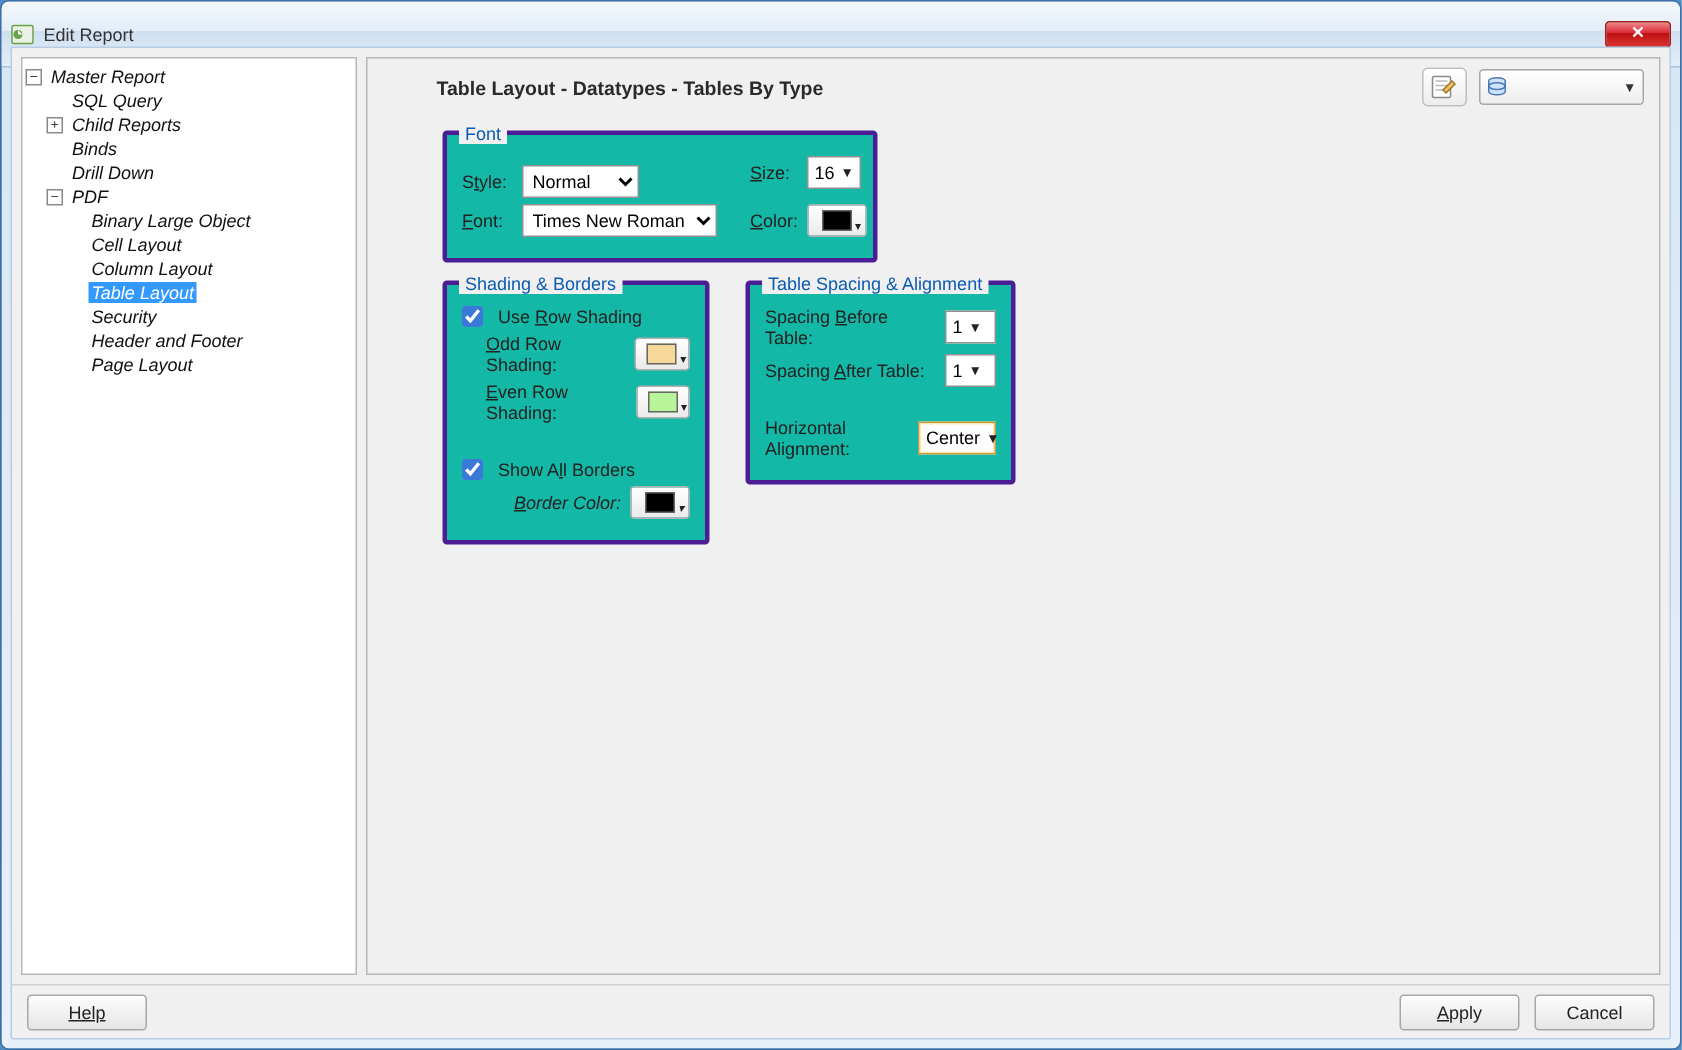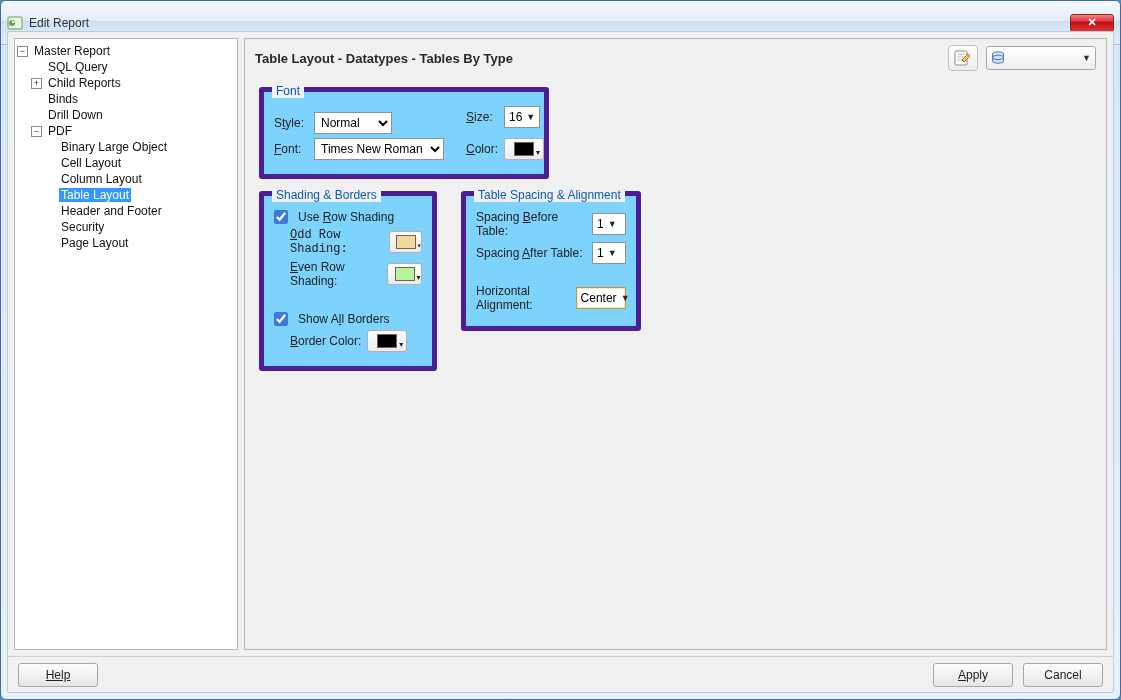--- a/index.html
+++ b/index.html
@@ -40,35 +40,35 @@
     border-radius: 2px;
     display: flex; flex-direction: column;
   }
   .panes {
     flex: 1; display: flex; padding: 6px; gap: 6px;
   }
   .tree-pane, .right-pane {
     background: #fff; border: 1px solid #b7b7b7;
   }
   .tree-pane { width: 224px; padding: 4px 2px; overflow: auto; }
-  .right-pane { flex: 1; background: #f0f0f0; position: relative; }
+  .right-pane { flex: 1; background: #f0f0f0; position: relative; padding-left: 36px; }
 
   
   .tree ul { list-style: none; margin: 0; padding: 0; }
   .tree li { white-space: nowrap; }
   .tree .row { display: flex; align-items: center; height: 16px; cursor: pointer; }
   .tree .spacer { display: inline-block; }
   .tree .toggle {
     width: 11px; height: 11px; border: 1px solid #8a8a8a; background: #fff;
     display: inline-flex; align-items: center; justify-content: center;
     font-size: 9px; line-height: 1; margin-right: 4px; color: #333;
     text-align: center;
   }
   .tree .toggle.blank { border: none; background: transparent; }
-  .tree .label { padding: 0 2px; color: #111; }
+  .tree .label { padding: 0 2px; color: #111; font-style: italic; }
   .tree .label.selected { background: #3399ff; color: #fff; }
 
   
   .rp-header {
     display: flex; align-items: center; padding: 6px 10px 10px 10px; gap: 8px;
   }
   .rp-title { font-weight: bold; color: #2a2a2a; flex: 1; font-size: 13px; }
   .rp-iconbtn {
     width: 30px; height: 26px; border: 1px solid #bfbfbf; border-radius: 4px;
     background: linear-gradient(#ffffff, #ececec);
@@ -79,22 +79,22 @@
     background: linear-gradient(#fff,#eee); display: flex; align-items: center; padding: 0 4px;
     cursor: pointer; justify-content: space-between;
   }
   .rp-combo .db-icon { width: 14px; height: 14px; }
   .rp-combo .dd { font-size: 9px; color: #333; }
 
   .rp-body { padding: 0 10px; }
 
   
   .groupbox {
-    border: 5px solid #4c1d95; border-radius: 3px; padding: 10px 10px 10px 10px;
-    margin: 6px 4px; background: #7dd3fc; position: relative;
+    border: 3px solid #4c1d95; border-radius: 3px; padding: 10px 10px 10px 10px;
+    margin: 6px 4px; background: #14b8a6; position: relative;
   }
   .groupbox > .legend {
     position: absolute; top: -8px; left: 8px; background: #f0f0f0;
     padding: 0 4px; color: #0a5bb5; font-size: 12px;
   }
   .form-row { display: flex; align-items: center; margin: 4px 0; gap: 6px; }
   .form-row label { color: #222; }
   .form-row label u { text-decoration: underline; }
   .form-row select {
     height: 22px; border: 1px solid #919191; background: #fff; font-size: 12px;
@@ -215,27 +215,27 @@
                       </li>
                     <li>
                         <div class="row">
                       <span class="spacer" style="width:42px"></span>
                       <span class="label selected">Table Layout</span>
                     </div>
                       </li>
                     <li>
                         <div class="row">
                       <span class="spacer" style="width:42px"></span>
+                      <span class="label">Security</span>
+                    </div>
+                      </li>
+                    <li>
+                        <div class="row">
+                      <span class="spacer" style="width:42px"></span>
                       <span class="label">Header and Footer</span>
-                    </div>
-                      </li>
-                    <li>
-                        <div class="row">
-                      <span class="spacer" style="width:42px"></span>
-                      <span class="label">Security</span>
                     </div>
                       </li>
                     <li>
                         <div class="row">
                       <span class="spacer" style="width:42px"></span>
                       <span class="label">Page Layout</span>
                     </div>
                       </li>
                   </ul>
                 </li>
@@ -308,42 +308,42 @@
           </div>
 
           <div class="group-flex">
             <div class="groupbox" style="width:178px">
               <div class="legend">Shading &amp; Borders</div>
 
               <div class="form-row">
                 <input type="checkbox" checked="" style="">
                 <label>Use <u>R</u>ow Shading</label>
               </div>
-              <div class="form-row" style="margin-left:16px; justify-content:space-between;font-family:Liberation Mono, monospace;">
+              <div class="form-row" style="margin-left:16px; justify-content:space-between;">
                 <label><u>O</u>dd Row Shading:</label>
                 <div class="swatch-btn">
                   <div class="swatch" style="background:#f5d89a">
                       <span class="drop">▾</span>
                     </div>
                 </div>
               </div>
               <div class="form-row" style="margin-left:16px; justify-content:space-between;">
                 <label><u>E</u>ven Row Shading:</label>
                 <div class="swatch-btn">
                   <div class="swatch" style="background:#b8f59a">
                       <span class="drop">▾</span>
                     </div>
                 </div>
               </div>
 
               <div class="form-row" style="margin-top:24px">
                 <input type="checkbox" checked="" style="">
                 <label>Show A<u>l</u>l Borders</label>
               </div>
-              <div class="form-row" style="margin-left:16px; justify-content:flex-start;">
+              <div class="form-row" style="margin-left:16px; justify-content:flex-end;font-style:italic;">
                 <label><u>B</u>order Color:</label>
                 <div class="swatch-btn">
                   <div class="swatch" style="background:#000">
                       <span class="drop">▾</span>
                     </div>
                 </div>
               </div>
             </div>
 
             <div class="groupbox" style="width:180px">

